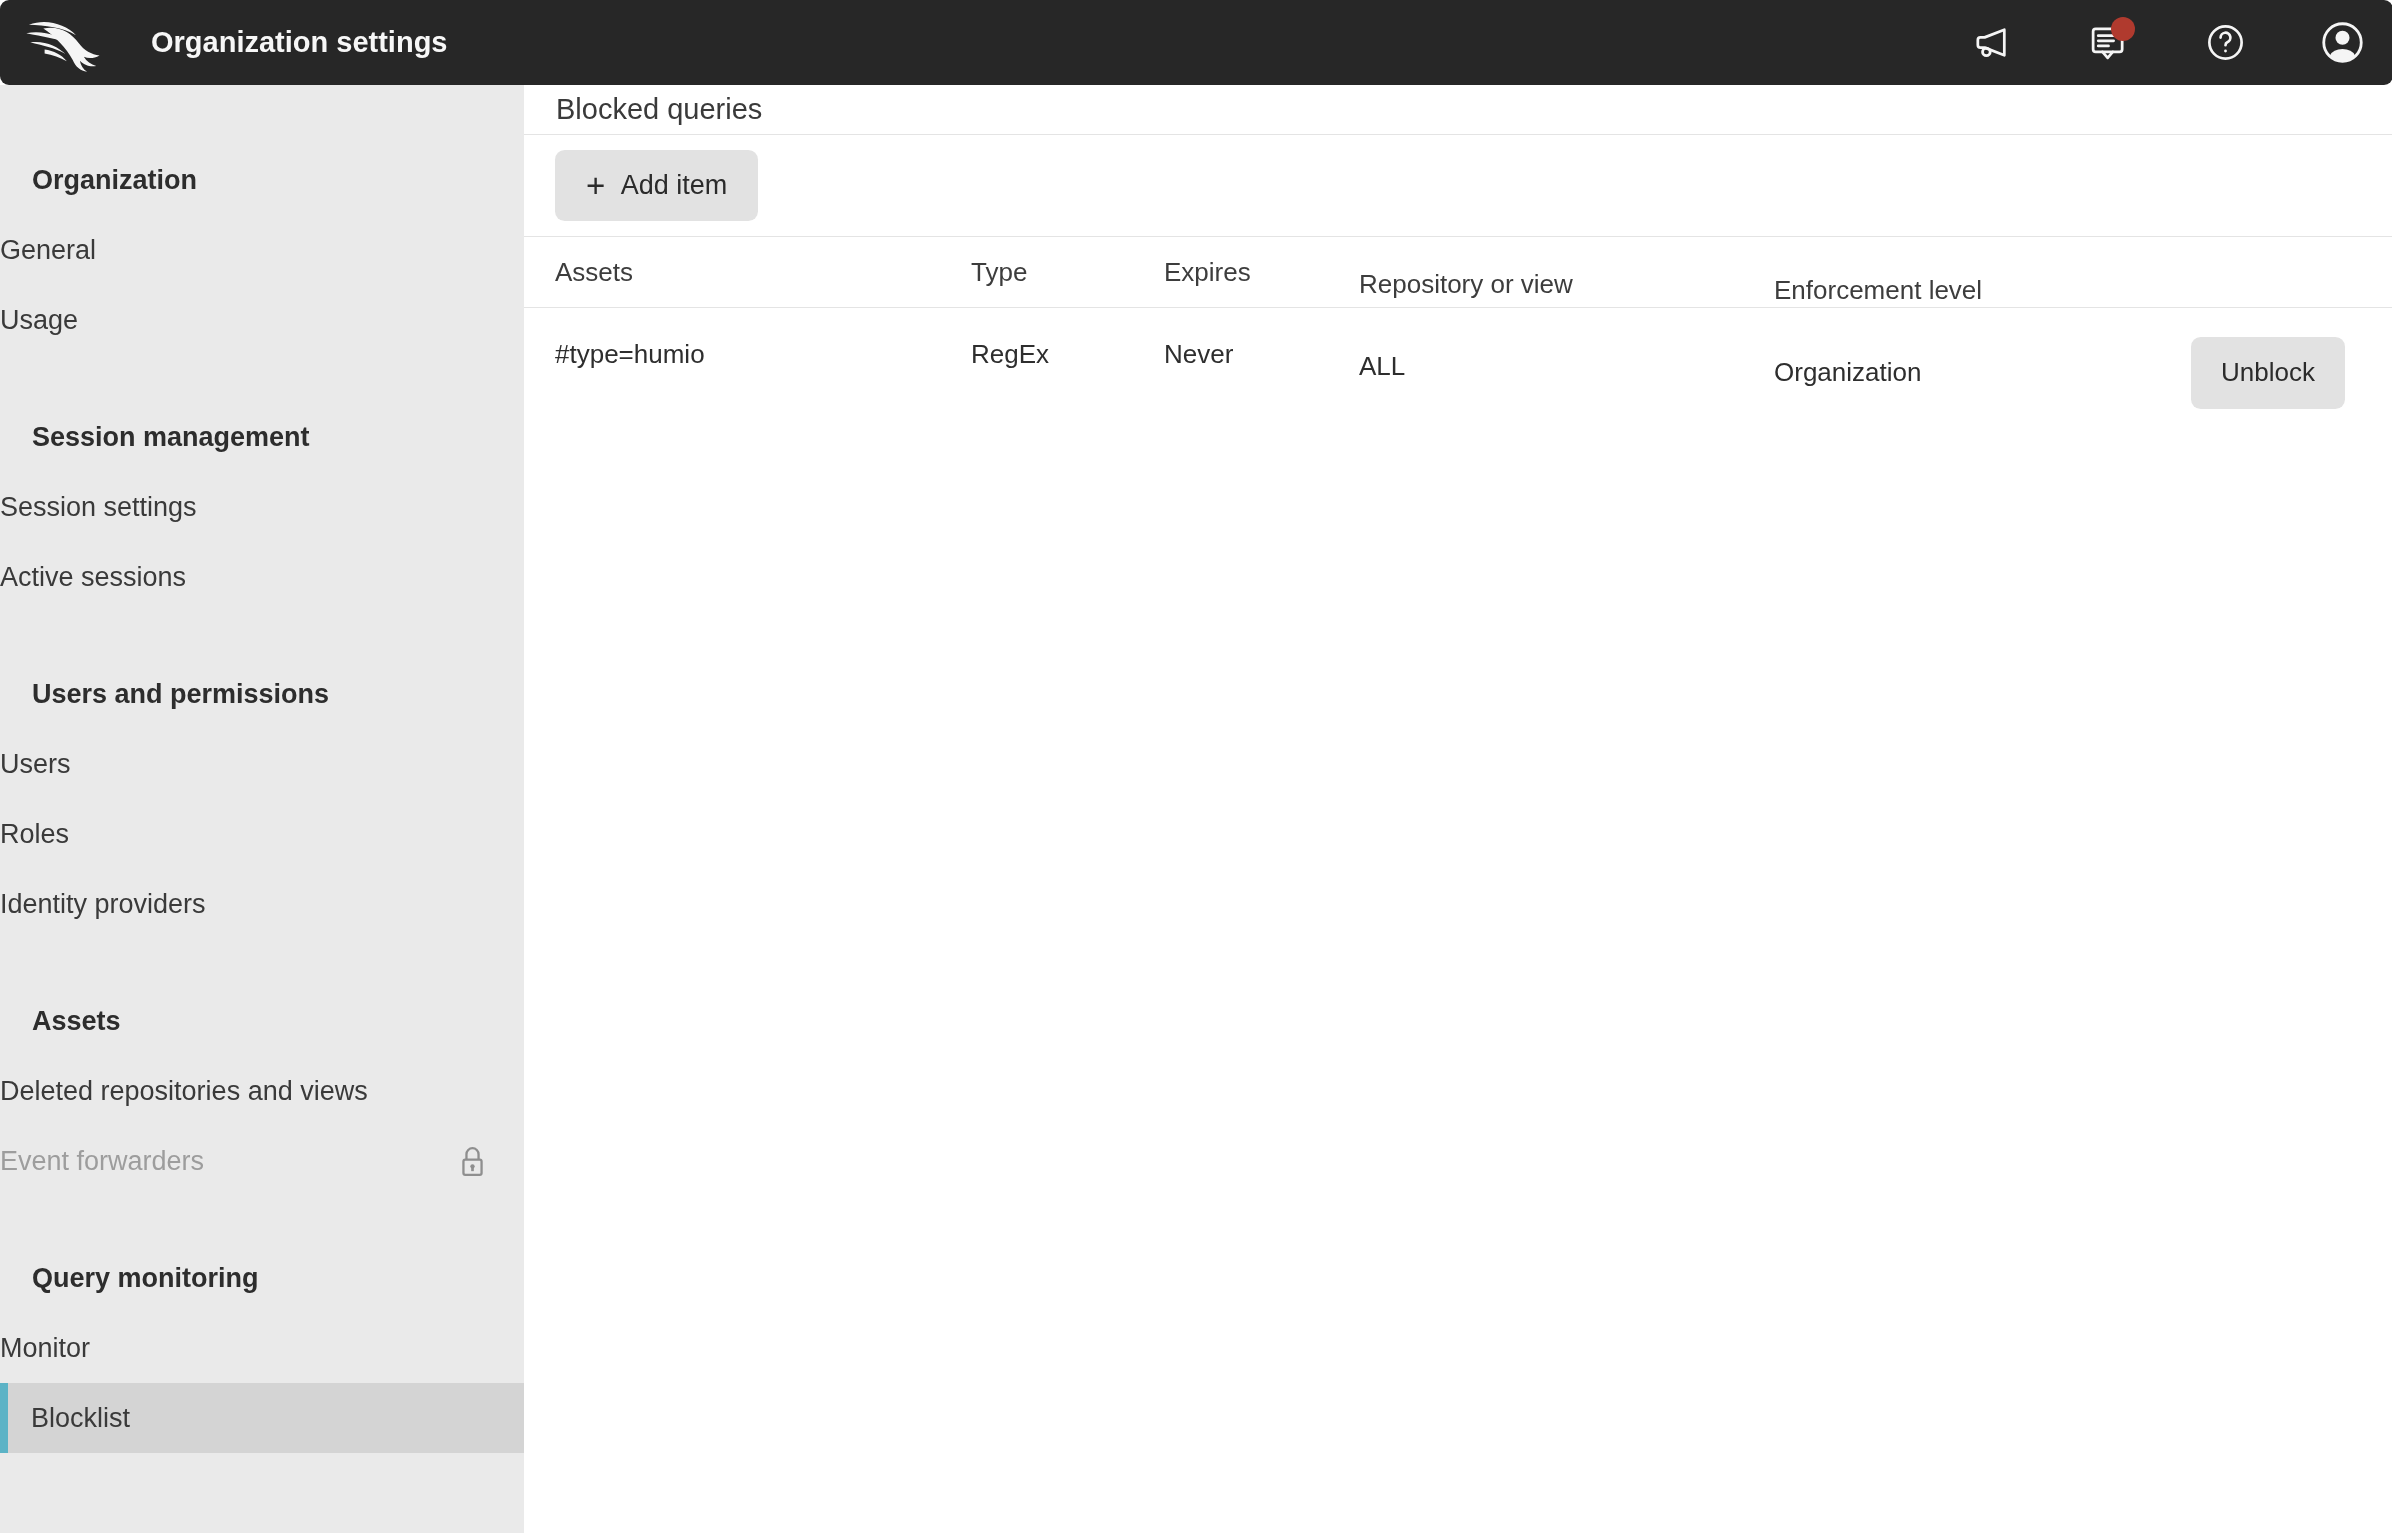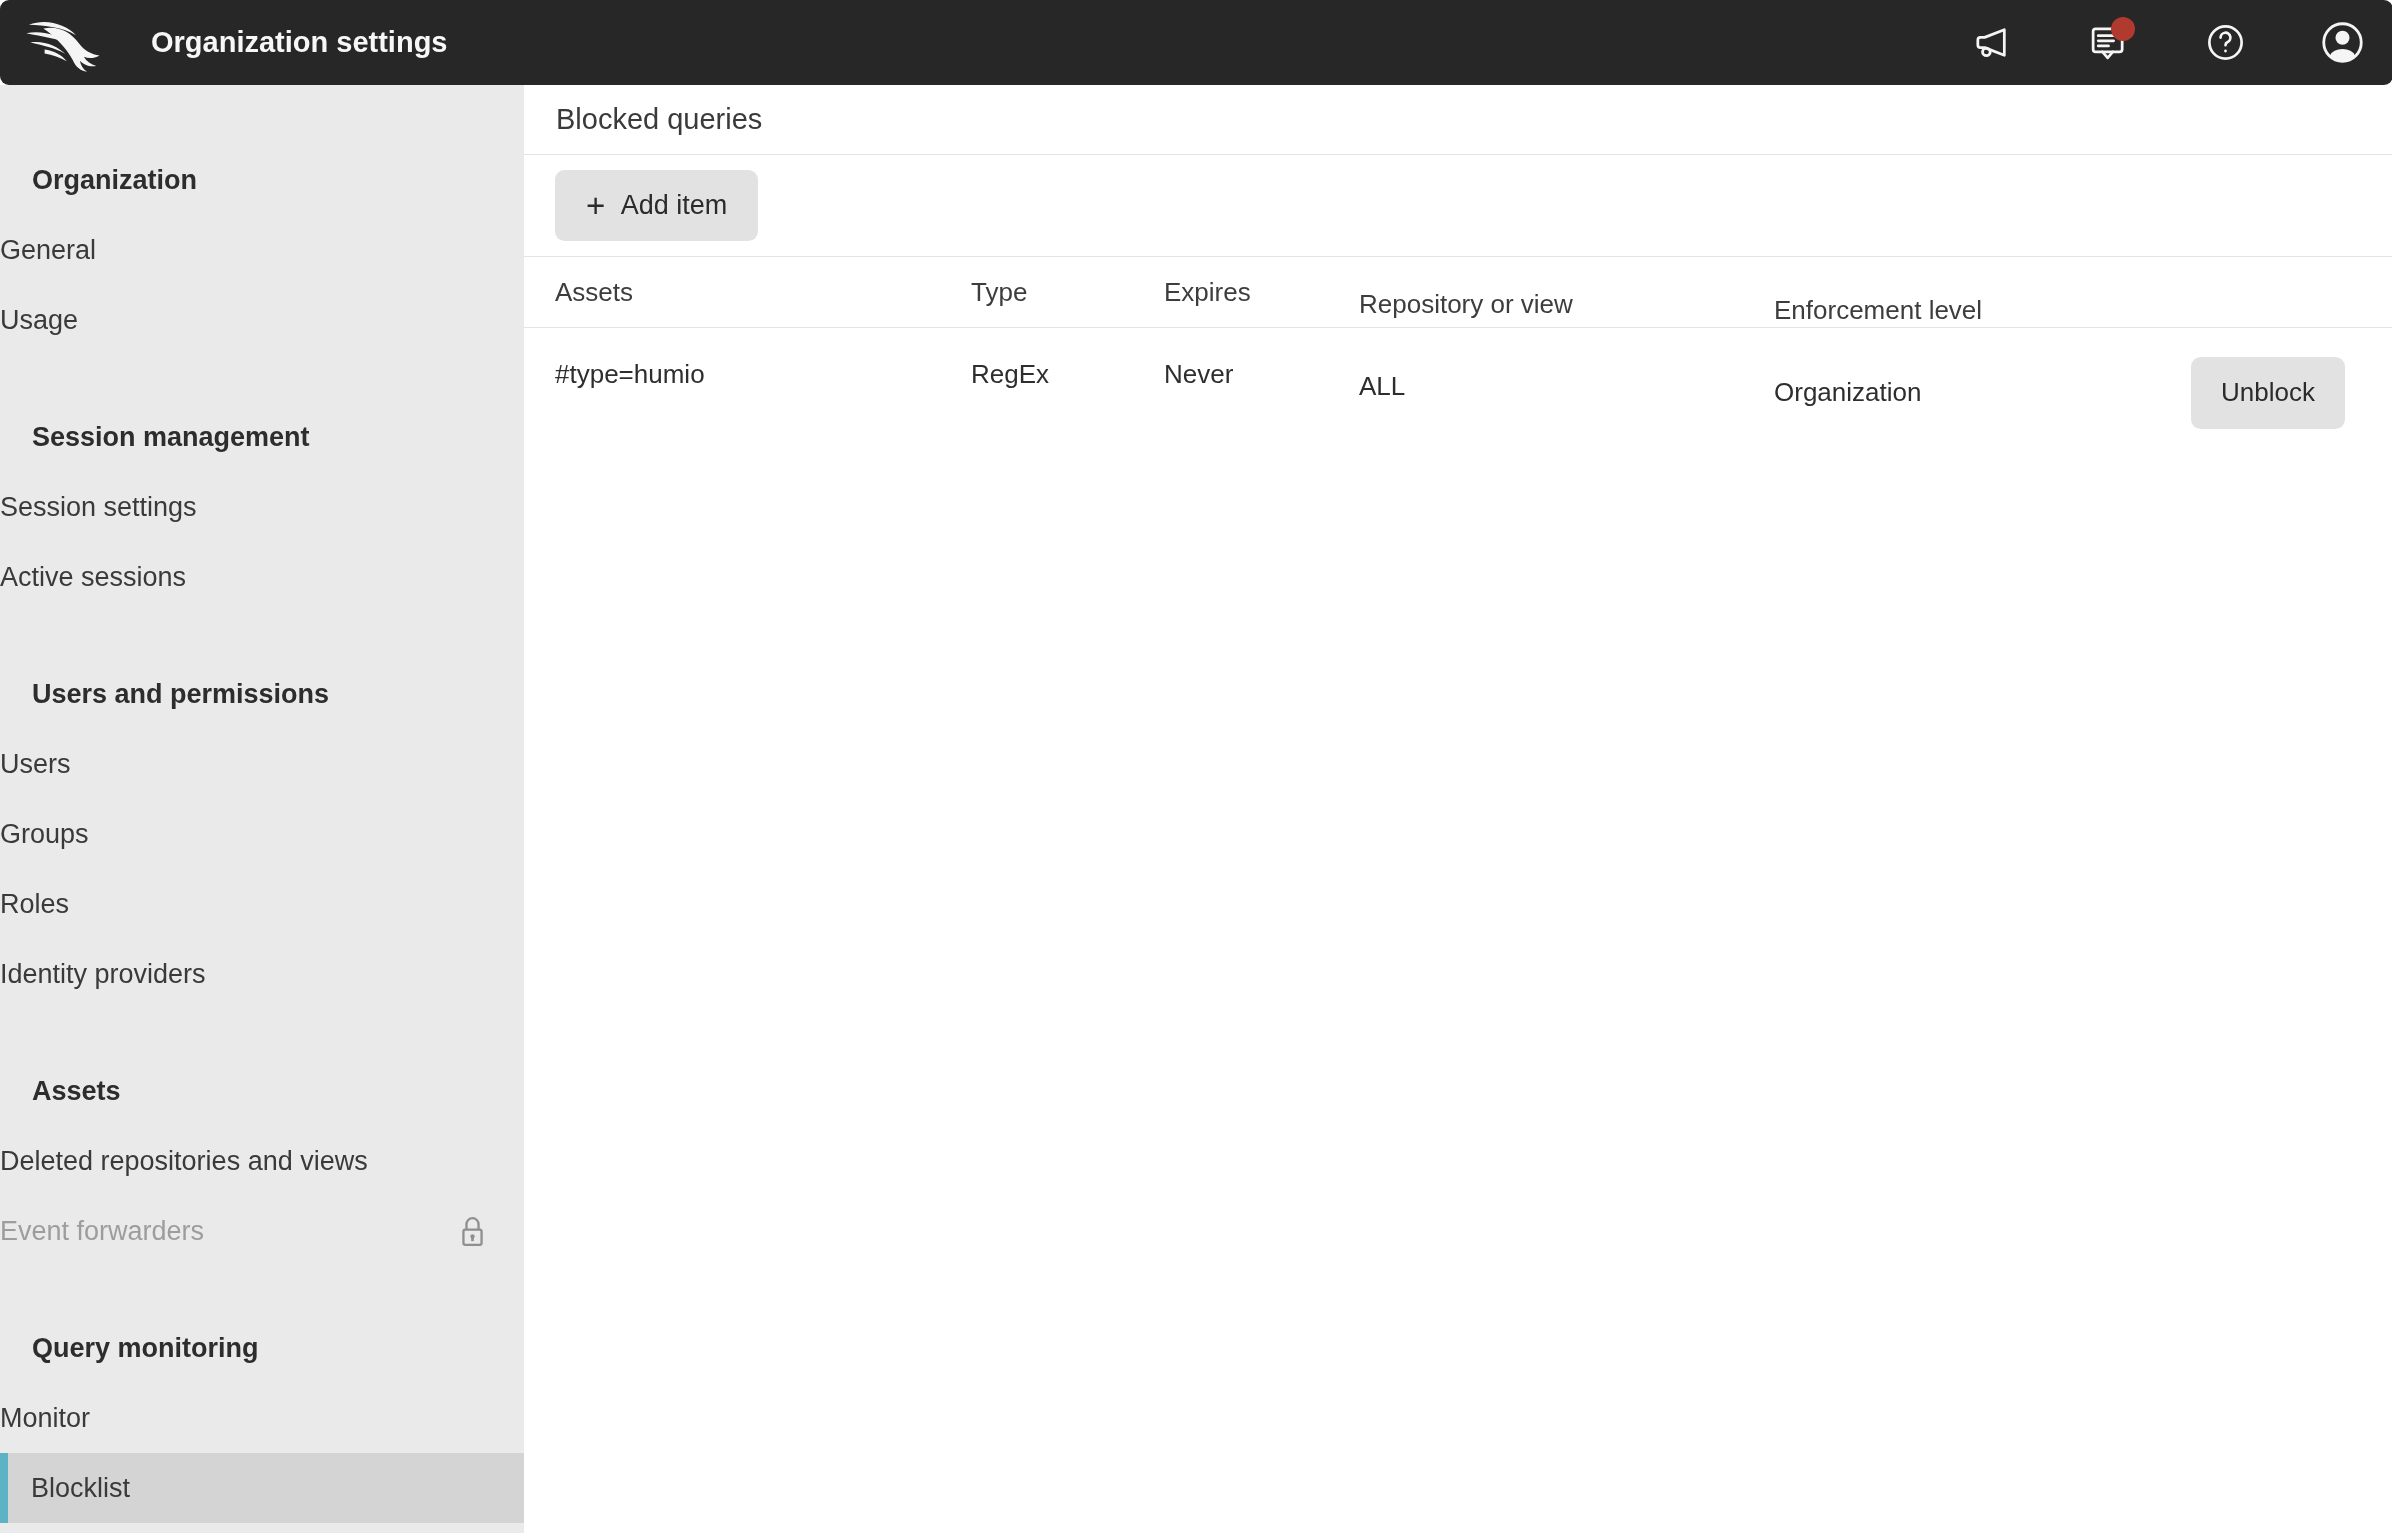--- a/index.html
+++ b/index.html
@@ -32,21 +32,21 @@
   
   .sidebar{width:524px;flex-shrink:0;background:var(--sidebar-bg);padding-top:60px;overflow:hidden;}
   .side-section + .side-section{margin-top:47px;}
   .side-header{height:70px;display:flex;align-items:center;padding-left:32px;font-size:27px;font-weight:700;color:#2d2d2d;}
   .side-item{height:70px;display:flex;align-items:center;padding-right:37px;font-size:27px;color:#3a3a3a;cursor:pointer;}
   .side-item.selected{background:var(--selected-bg);border-left:8.7px solid var(--selected-accent);padding-left:23px;}
   .side-item.locked{color:#9d9d9d;justify-content:space-between;cursor:default;}
   .lock-icon{flex-shrink:0;}
   
   .main{flex:1;min-width:0;display:flex;flex-direction:column;background:#fff;}
-  .main-header{height:70px;display:flex;align-items:center;padding-left:32px;font-size:29px;color:#3a3a3a;border-bottom:1px solid var(--divider);}
+  .main-header{height:50px;display:flex;align-items:center;padding-left:32px;font-size:29px;color:#3a3a3a;border-bottom:1px solid var(--divider);}
   .toolbar{height:102px;display:flex;align-items:center;padding-left:31px;border-bottom:1px solid var(--divider);}
   .btn{background:var(--button-bg);border:none;border-radius:9.7px;color:#2b2b2b;font-family:inherit;cursor:pointer;}
   .add-btn{height:71px;padding:0 31px;display:flex;align-items:center;gap:15.5px;font-size:27px;}
   .add-plus{font-size:33px;font-weight:400;line-height:1;color:#2b2b2b;}
   .thead{height:71px;display:flex;align-items:center;border-bottom:1px solid var(--divider);font-size:26px;color:#3d3d3d;}
   .trow{height:93px;display:flex;align-items:center;font-size:26px;color:#2e2e2e;}
   .cell{flex-shrink:0;white-space:nowrap;overflow:hidden;}
   .c-pattern{width:447px;padding-left:31px;}
   .c-type{width:193px;}
   .c-expires{width:195px;}
@@ -118,21 +118,20 @@
 
     <div class="side-section">
       <div class="side-header">Session management</div>
       <div class="side-item">Session settings</div>
       <div class="side-item">Active sessions</div>
     </div>
 
     <div class="side-section">
       <div class="side-header">Users and permissions</div>
       <div class="side-item">Users</div>
-      <div class="side-item">Groups</div>
       <div class="side-item">Roles</div>
       <div class="side-item">Identity providers</div>
     </div>
 
     <div class="side-section">
       <div class="side-header">Assets</div>
       <div class="side-item">Deleted repositories and views</div>
       <div class="side-item locked">
         <span>Event forwarders</span>
         <svg class="lock-icon" width="29" height="33" viewBox="0 0 24 27" fill="none" stroke="#8f8f8f" stroke-width="1.9">

